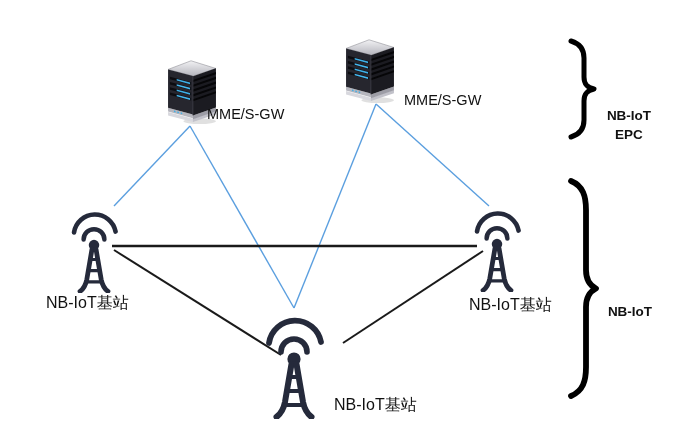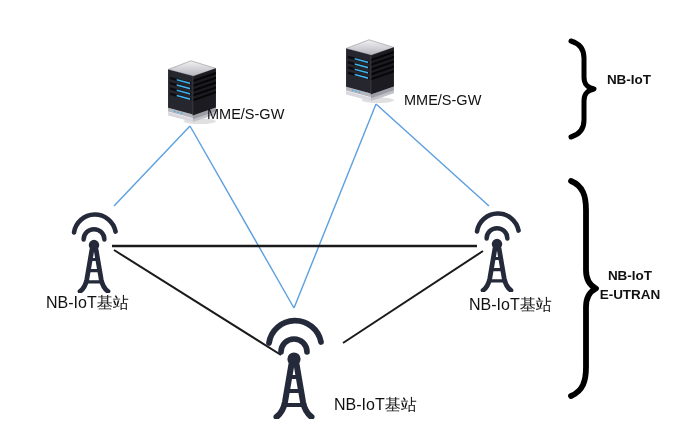--- a/index.html
+++ b/index.html
@@ -22,20 +22,21 @@
   }
   .lbl-server{font-size:14.5px;}
   .lbl-bs{font-size:16px;}
   .group-lbl{
     position:absolute;
     color:#111111;
     font-weight:600;
     font-size:13.5px;
     text-align:center;
     line-height:19px;
+    margin-top:36px;
   }
   .hidden-defs{position:absolute;width:0;height:0;overflow:hidden;}
 </style>
 </head>
 <body>
 
 <div class="canvas">
 
   <svg class="hidden-defs" aria-hidden="true">
     <defs>
@@ -150,19 +151,19 @@
 
   <div class="lbl lbl-server" style="left:207px;top:106px;">MME/S-GW</div>
   <div class="lbl lbl-server" style="left:404px;top:92px;">MME/S-GW</div>
 
   <div class="lbl lbl-bs" style="left:46px;top:293px;">NB-IoT基站</div>
   <div class="lbl lbl-bs" style="left:469px;top:295px;">NB-IoT基站</div>
   <div class="lbl lbl-bs" style="left:334px;top:395px;">NB-IoT基站</div>
 
   <div class="group-lbl" style="left:596px;top:70px;width:66px;">
     <div>NB-IoT</div>
+    <div>EPC</div>
   </div>
   <div class="group-lbl" style="left:594px;top:266px;width:72px;">
     <div>NB-IoT</div>
-    <div>E-UTRAN</div>
   </div>
 
 </div>
 
 </body></html>

